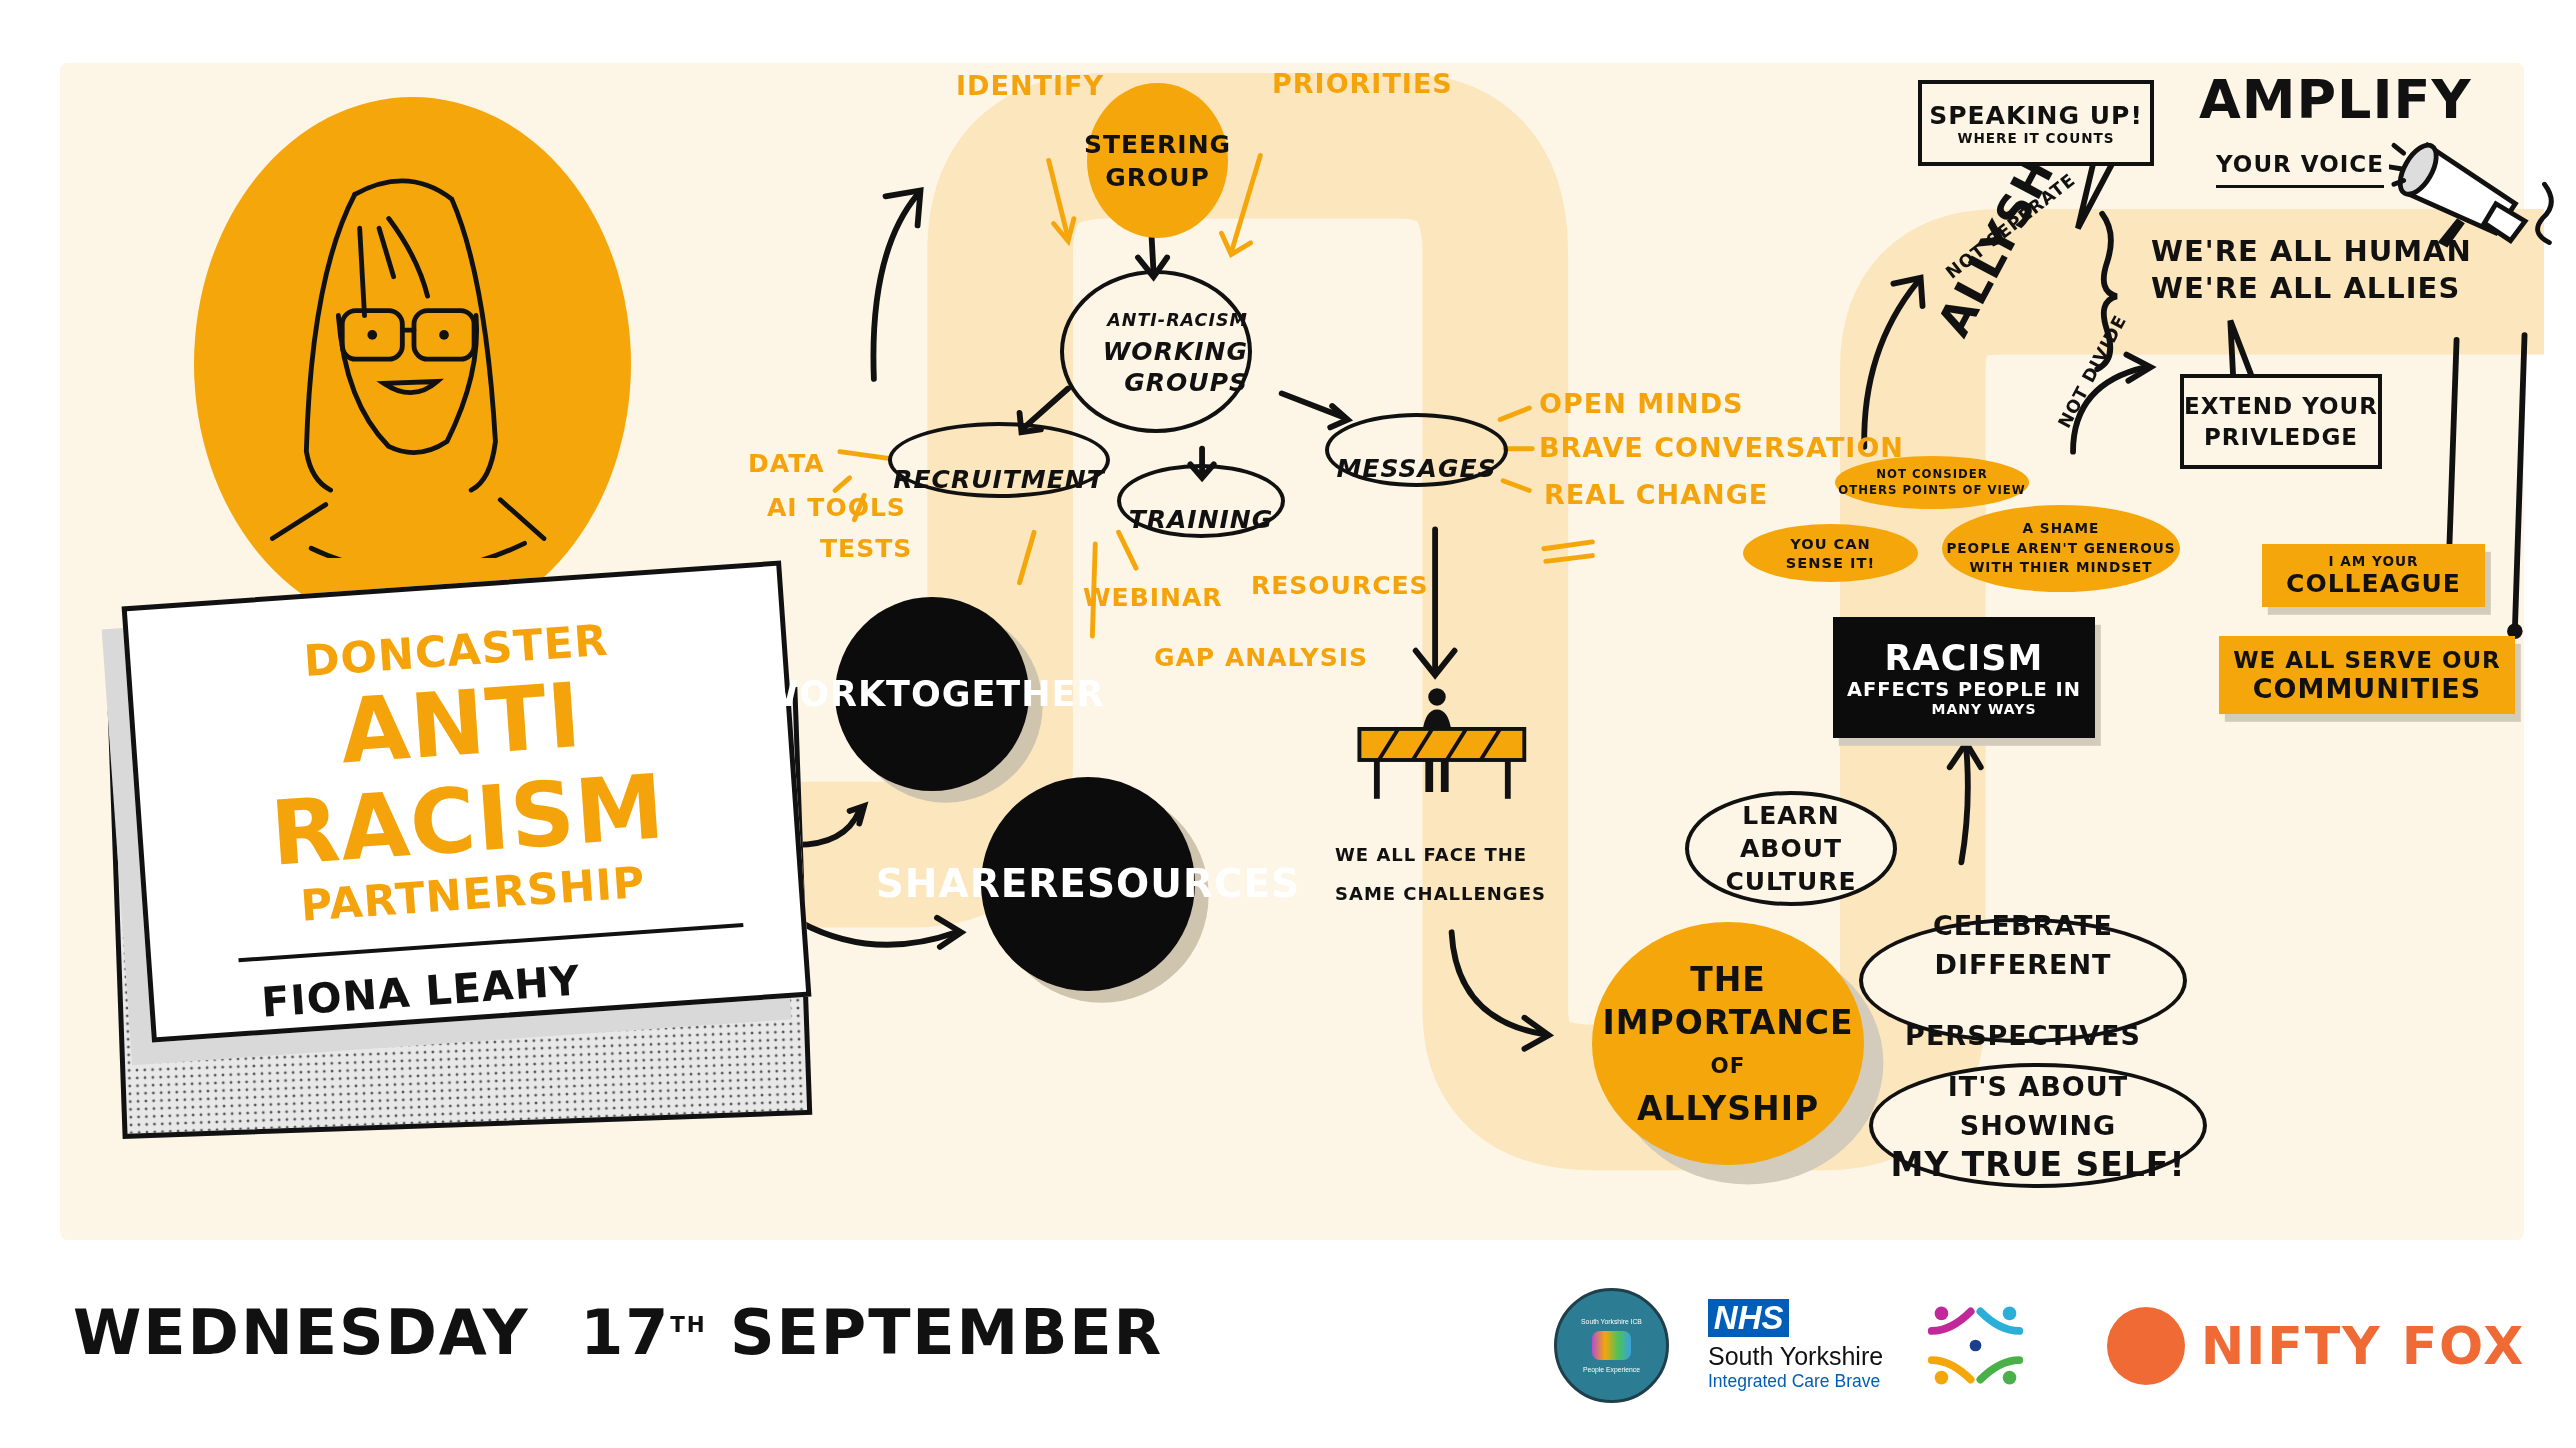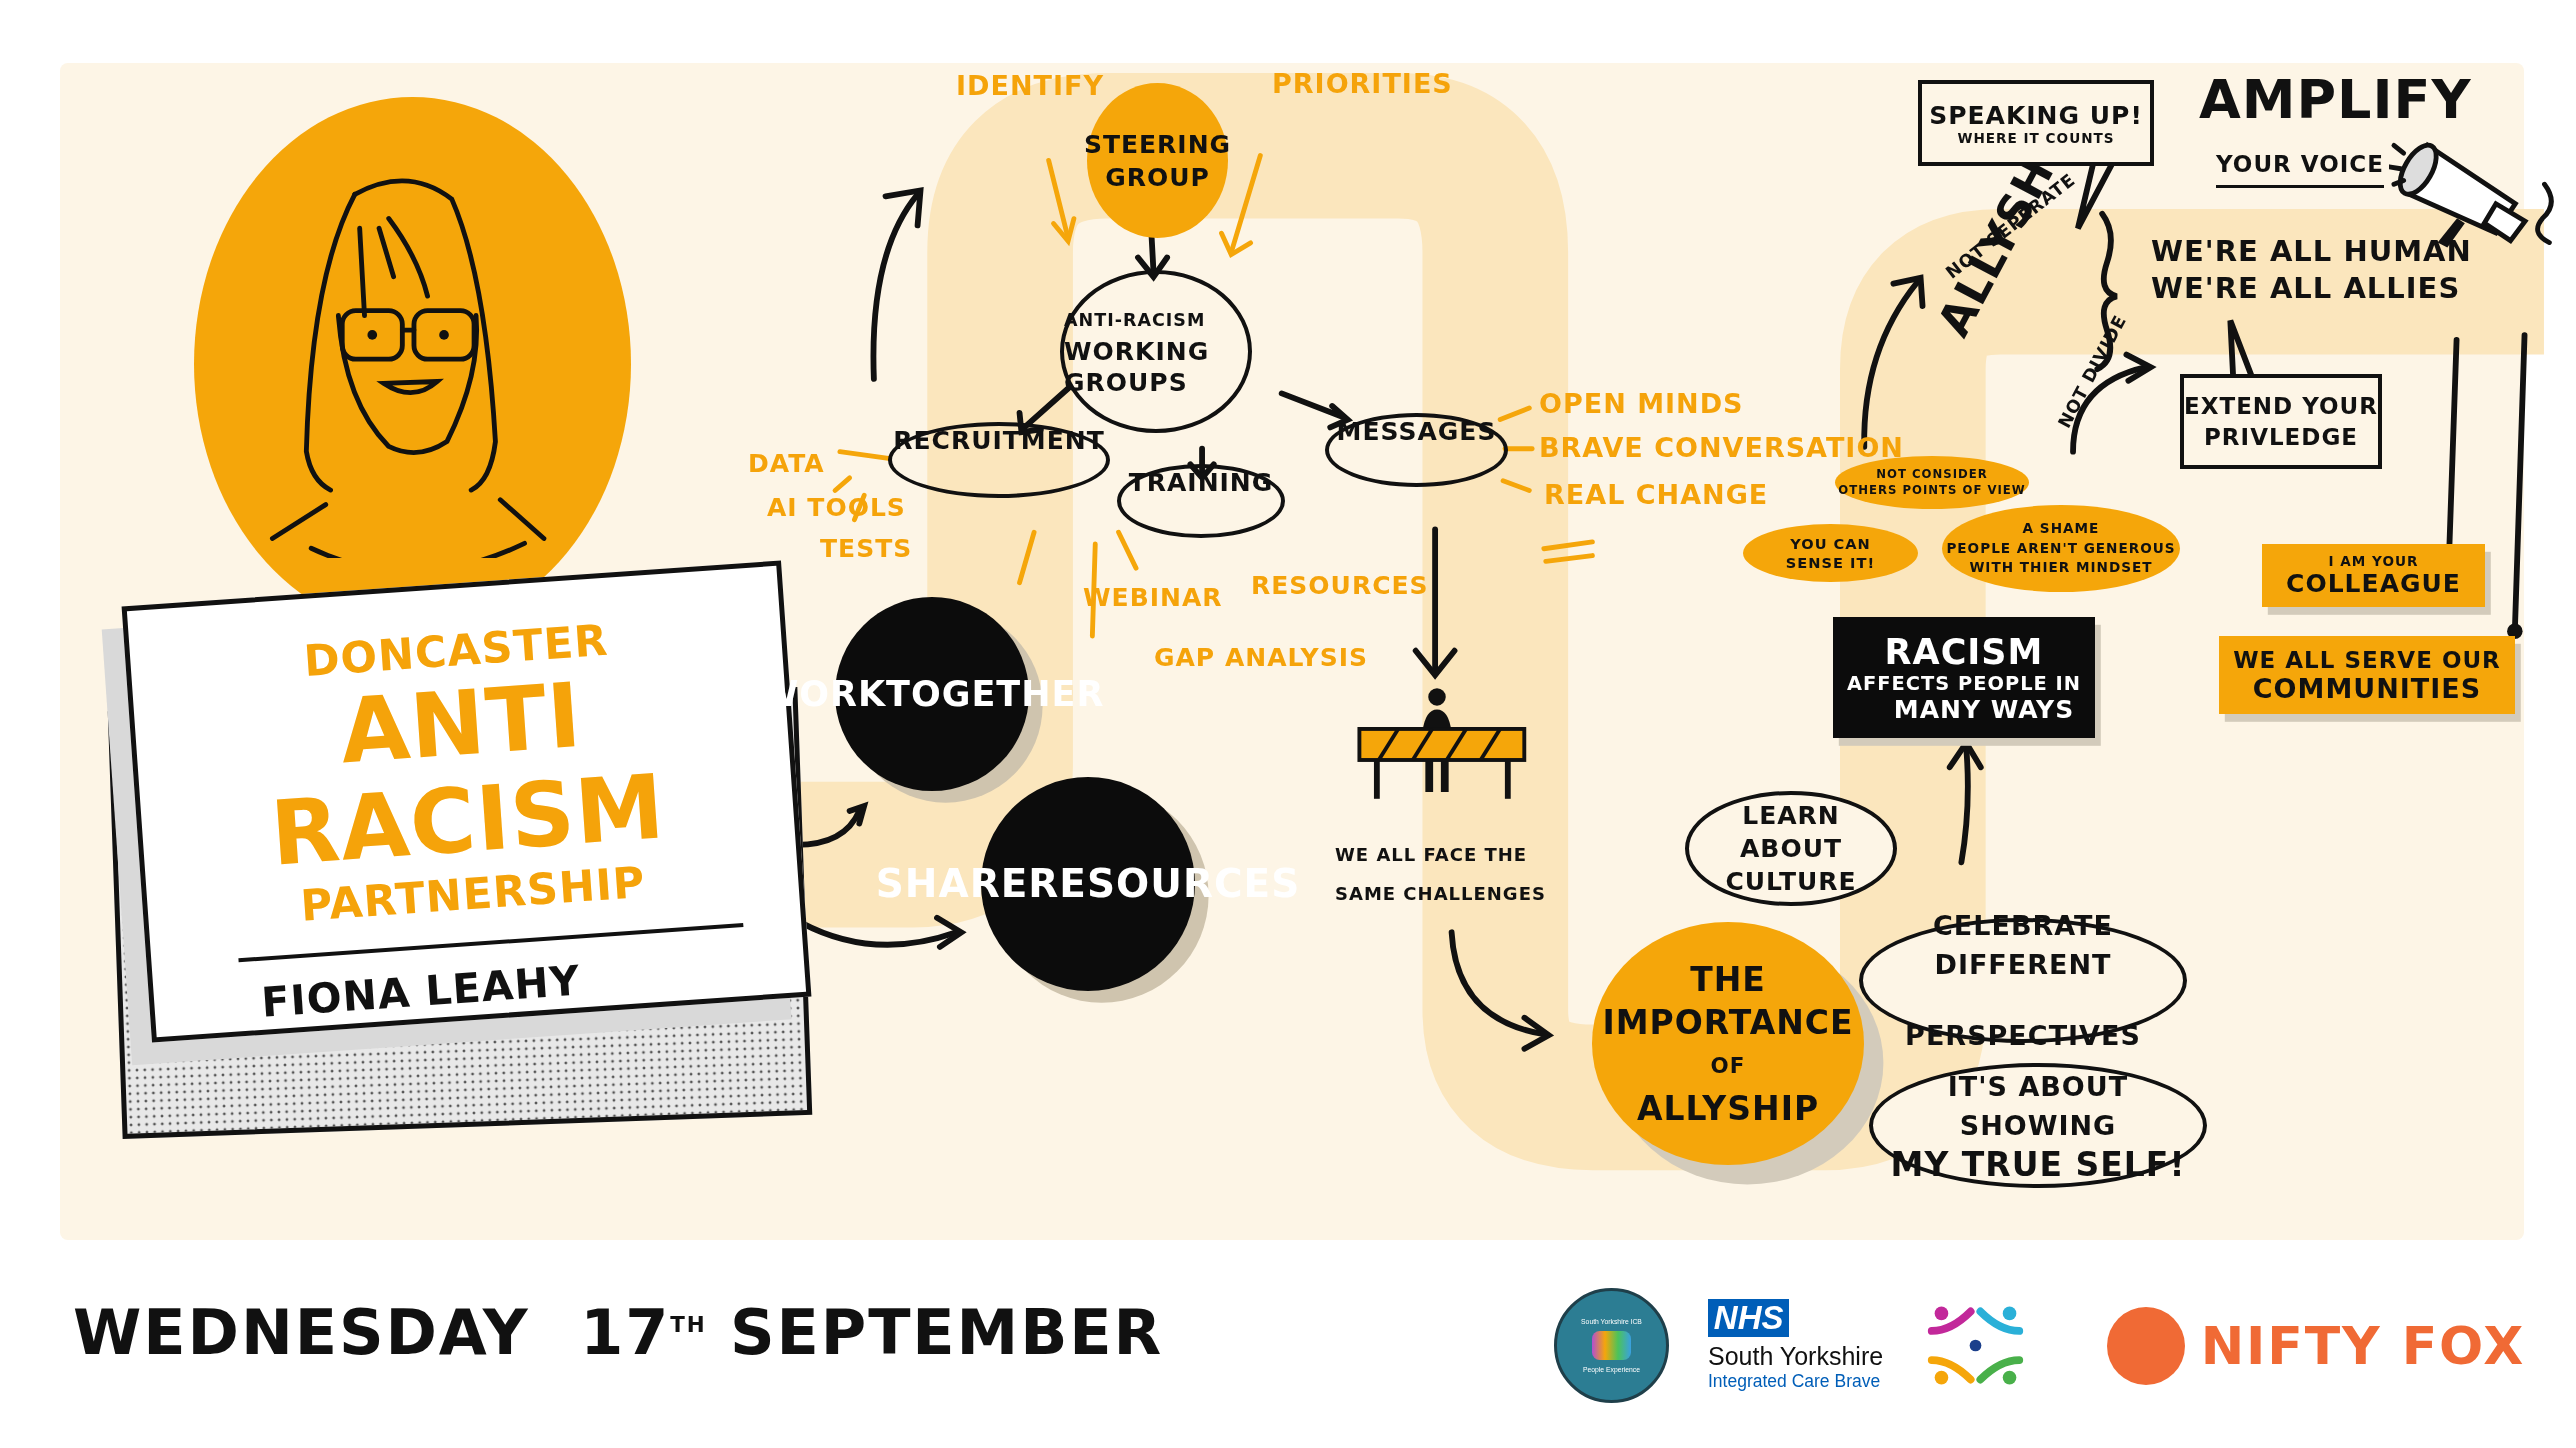--- a/index.html
+++ b/index.html
@@ -8,21 +8,21 @@
   .hand { font-family:"DejaVu Sans", sans-serif; font-weight:bold; text-transform:uppercase; letter-spacing:1px; }
   .abs { position:absolute; }
   #panel { position:absolute; left:60px; top:63px; width:2464px; height:1177px; background:#fdf5e6; border-radius:7.8px; }
   svg.paths { position:absolute; left:0; top:0; }
   .orange { color:#f5a30a; }
   .black { color:#111; }
   .white { color:#fff; }
   .center { text-align:center; }
   .orange-blob { position:absolute; background:#f5a60a; border-radius:50%; display:flex; align-items:center; justify-content:center; flex-direction:column; text-align:center; }
   .black-blob { position:absolute; background:#0c0c0c; border-radius:50%; display:flex; align-items:center; justify-content:center; flex-direction:row; text-align:center; box-shadow:13.6px 11.7px 0 #cfc4ae; }
-  .oval { position:absolute; border:4.9px solid #111; border-radius:50%; display:flex; align-items:flex-start; justify-content:center; text-align:center; background:transparent; }
+  .oval { position:absolute; border:4.9px solid #111; border-radius:50%; display:flex; align-items:flex-end; justify-content:center; text-align:center; background:transparent;font-style:italic; }
   .bubble { position:absolute; border:4.9px solid #111; border-radius:50%; display:flex; flex-direction:column; align-items:center; justify-content:center; text-align:center; background:#fdf5e6; }
   .orange-bubble { position:absolute; background:#f5a60a; border-radius:50%; display:flex; flex-direction:column; align-items:center; justify-content:center; text-align:center; color:#111; }
   .boxed { position:absolute; border:4.9px solid #111; background:#fdf5e6; display:flex; flex-direction:column; align-items:center; justify-content:center; text-align:center; }
   .tag { position:absolute; background:#f5a60a; display:flex; flex-direction:column; align-items:center; justify-content:center; text-align:center; box-shadow:5.8px 7.8px 0 #d3cbbb; }
   .card { position:absolute; left:136px; top:583px; width:651px; height:427px; background:#fff; border:5.8px solid #111; transform:rotate(-4deg); box-shadow:-21.4px 21.4px 0 #d9d9d9; }
   .card-back { position:absolute; left:115px; top:699px; width:680px; height:418px; border:5.8px solid #111; transform:rotate(-2deg);
                background-color:#e8e8e8; background-image:radial-gradient(#555 1.4px, transparent 1.6px); background-size:7.8px 7.8px; }
   .logo-row { position:absolute; top:1287px; left:1554px; height:117px; display:flex; align-items:center; gap:39px; }
 </style>
 </head>
@@ -208,21 +208,21 @@
   <span>perspectives</span>
 </div>
 <div class="bubble hand black" style="left:1869px;top:1063px;width:330px;height:117px;font-size:27px;line-height:39px;">
   <span>It's about showing</span>
   <span style="font-size:33px;">my true self!</span>
 </div>
 
 <div class="abs hand white" style="left:1833px;top:617px;width:262px;height:121px;background:#0c0c0c;display:flex;flex-direction:column;align-items:center;justify-content:center;box-shadow:5.8px 7.8px 0 #d3cbbb;">
   <span style="font-size:35px;">Racism</span>
   <span style="font-size:19.4px;">Affects people in</span>
-  <span style="font-size:25px;margin-left:40px;">many ways</span>
+  <span style="font-size:14px;margin-left:40px;">many ways</span>
 </div>
 <div class="orange-bubble hand" style="left:1743px;top:524px;width:175px;height:58px;font-size:14.6px;line-height:19.4px;">
   <span>You can</span>
   <span>sense it!</span>
 </div>
 <div class="orange-bubble hand" style="left:1835px;top:456px;width:194px;height:53px;font-size:11.7px;line-height:15.5px;">
   <span>Not consider</span>
   <span>others points of view</span>
 </div>
 <div class="orange-bubble hand" style="left:1942px;top:505px;width:238px;height:87px;font-size:13.6px;line-height:19.4px;">

